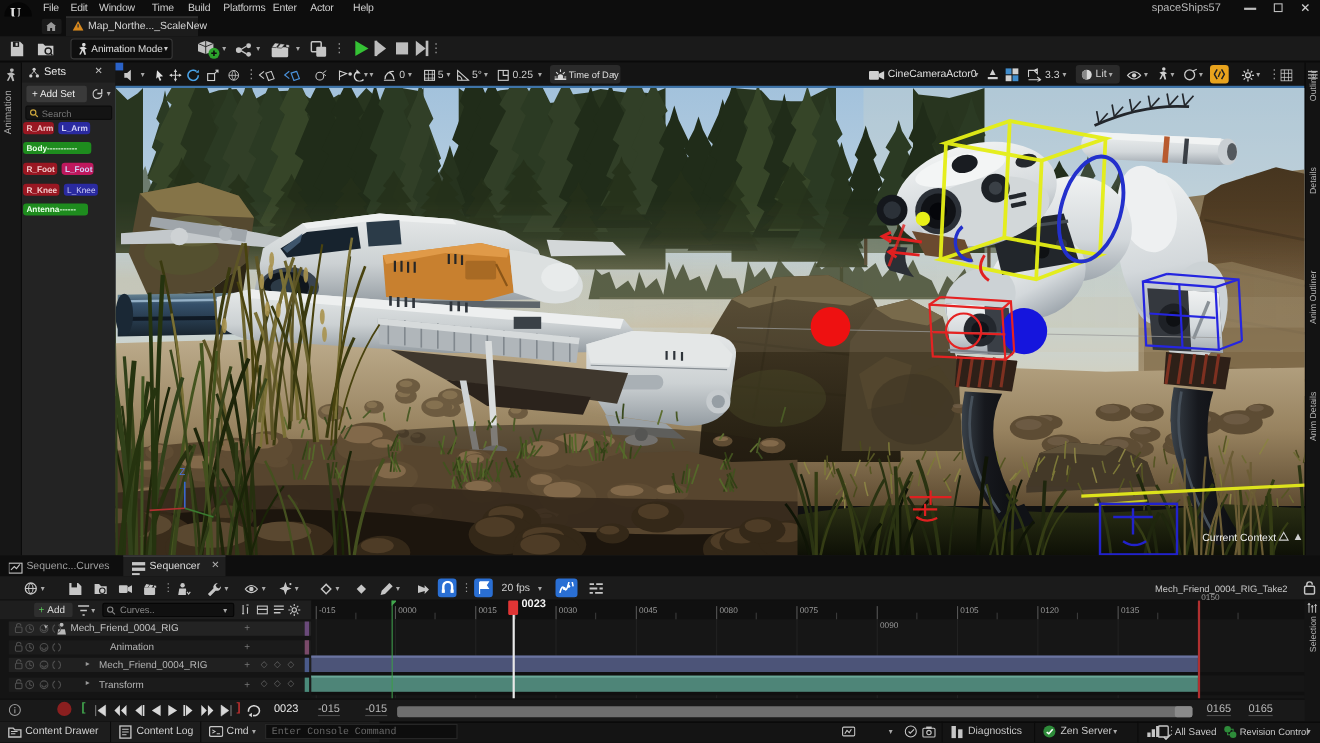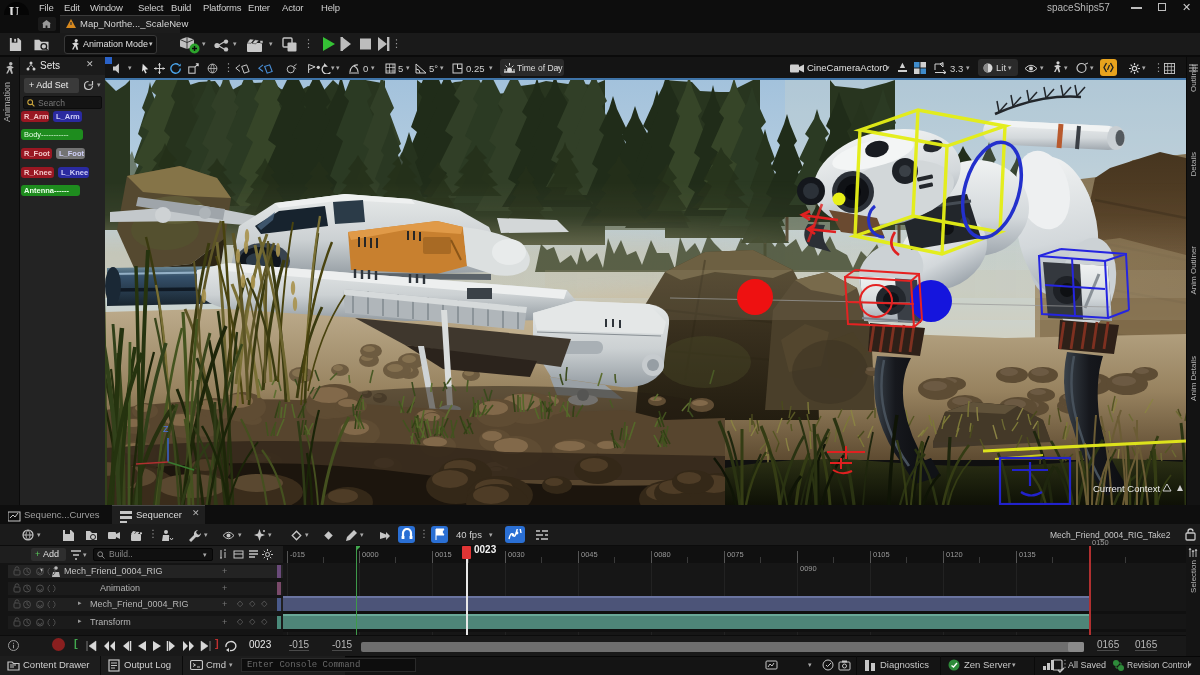--- a/index.html
+++ b/index.html
@@ -4,21 +4,21 @@
 *{margin:0;padding:0;box-sizing:border-box}
 html,body{width:1200px;height:675px;overflow:hidden}
 body{background:#101010;font-family:"Liberation Sans",sans-serif;position:relative;color:#c0c0c0;font-size:11px}
 .a{position:absolute}
 </style></head><body>
 
 <div class="a" style="left:0;top:0;width:1200px;height:15px;background:#0d0d0d"></div>
 <div class="a" style="left:39px;top:2px;font-size:9.5px;letter-spacing:-0.2px;color:#cfcfcf">File</div>
 <div class="a" style="left:64px;top:2px;font-size:9.5px;letter-spacing:-0.2px;color:#cfcfcf">Edit</div>
 <div class="a" style="left:90px;top:2px;font-size:9.5px;letter-spacing:-0.2px;color:#cfcfcf">Window</div>
-<div class="a" style="left:138px;top:2px;font-size:9.5px;letter-spacing:-0.2px;color:#cfcfcf">Select</div>
+<div class="a" style="left:138px;top:2px;font-size:9.5px;letter-spacing:-0.2px;color:#cfcfcf">Time</div>
 <div class="a" style="left:171px;top:2px;font-size:9.5px;letter-spacing:-0.2px;color:#cfcfcf">Build</div>
 <div class="a" style="left:203px;top:2px;font-size:9.5px;letter-spacing:-0.2px;color:#cfcfcf">Platforms</div>
 <div class="a" style="left:248px;top:2px;font-size:9.5px;letter-spacing:-0.2px;color:#cfcfcf">Enter</div>
 <div class="a" style="left:282px;top:2px;font-size:9.5px;letter-spacing:-0.2px;color:#cfcfcf">Actor</div>
 <div class="a" style="left:321px;top:2px;font-size:9.5px;letter-spacing:-0.2px;color:#cfcfcf">Help</div>
 <div class="a" style="left:1047px;top:2px;font-size:10px;color:#b8b8b8">spaceShips57</div>
 <div class="a" style="left:1131px;top:7px;width:11px;height:1.5px;background:#bdbdbd"></div>
 <div class="a" style="left:1158px;top:3px;width:8px;height:8px;border:1.2px solid #bdbdbd"></div>
 <div class="a" style="left:1182px;top:1px;font-size:11px;color:#cfcfcf">✕</div>
 <div class="a" style="left:4px;top:2px;width:25px;height:25px;border-radius:50%;background:#050505"></div>
@@ -114,33 +114,33 @@
     <path d="M5 5l2.4 2.4" stroke="#caa53d" stroke-width="1.1"></path>
   </svg>
 <div class="a" style="left:38px;top:98px;font-size:8.5px;color:#777">Search</div>
 <div class="a" style="left:21px;top:111px;width:28px;height:11px;background:#991722;border-radius:3px">
     <span style="display:block;margin:1px 0 0 3px;font-size:7.5px;font-weight:bold;color:#f2c8c8;white-space:nowrap;overflow:hidden">R_Arm</span>
   </div>
 <div class="a" style="left:53px;top:111px;width:29px;height:11px;background:#2a2aa0;border-radius:3px">
     <span style="display:block;margin:1px 0 0 3px;font-size:7.5px;font-weight:bold;color:#d0d0f8;white-space:nowrap;overflow:hidden">L_Arm</span>
   </div>
 <div class="a" style="left:21px;top:129px;width:62px;height:11px;background:#1e8c1e;border-radius:3px">
-    <span style="display:block;margin:1px 0 0 3px;font-size:7.5px;font-weight:normal;color:#e8ffe8;white-space:nowrap;overflow:hidden">Body-----------</span>
+    <span style="display:block;margin:1px 0 0 3px;font-size:7.5px;font-weight:bold;color:#e8ffe8;white-space:nowrap;overflow:hidden">Body-----------</span>
   </div>
 <div class="a" style="left:21px;top:148px;width:31px;height:11px;background:#991722;border-radius:3px">
     <span style="display:block;margin:1px 0 0 3px;font-size:7.5px;font-weight:bold;color:#f2c8c8;white-space:nowrap;overflow:hidden">R_Foot</span>
   </div>
-<div class="a" style="left:56px;top:148px;width:29px;height:11px;background:#737373;border-radius:3px">
+<div class="a" style="left:56px;top:148px;width:29px;height:11px;background:#be185d;border-radius:3px">
     <span style="display:block;margin:1px 0 0 3px;font-size:7.5px;font-weight:bold;color:#d0d0f8;white-space:nowrap;overflow:hidden">L_Foot</span>
   </div>
 <div class="a" style="left:21px;top:167px;width:33px;height:11px;background:#991722;border-radius:3px">
     <span style="display:block;margin:1px 0 0 3px;font-size:7.5px;font-weight:bold;color:#f2c8c8;white-space:nowrap;overflow:hidden">R_Knee</span>
   </div>
 <div class="a" style="left:58px;top:167px;width:31px;height:11px;background:#2a2aa0;border-radius:3px">
-    <span style="display:block;margin:1px 0 0 3px;font-size:7.5px;font-weight:bold;color:#d0d0f8;white-space:nowrap;overflow:hidden">L_Knee</span>
+    <span style="display:block;margin:1px 0 0 3px;font-size:7.5px;font-weight:normal;color:#d0d0f8;white-space:nowrap;overflow:hidden">L_Knee</span>
   </div>
 <div class="a" style="left:21px;top:185px;width:59px;height:11px;background:#1e8c1e;border-radius:3px">
     <span style="display:block;margin:1px 0 0 3px;font-size:7.5px;font-weight:bold;color:#e8ffe8;white-space:nowrap;overflow:hidden">Antenna------</span>
   </div>
 <div class="a" style="left:105px;top:57px;width:1081px;height:22px;background:#141414"></div>
 <div class="a" style="left:105px;top:78px;width:1081px;height:1.5px;background:#3f74a8"></div>
 <div class="a" style="left:105px;top:57px;width:7px;height:7px;background:#2a62c8"></div>
 <svg class="a" style="left:112px;top:63px" width="13" height="11" viewBox="0 0 15 13">
     <path d="M1 4h3l4-3.5v12L4 9H1z" fill="#c9c9c9"></path>
   </svg>
@@ -1302,21 +1302,21 @@
 <svg class="a" style="left:401px;top:528px" width="12" height="13" viewBox="0 0 12 13">
     <path d="M2 10V5a4 4 0 018 0v5" fill="none" stroke="#fff" stroke-width="2.2"></path>
     <rect x="0.6" y="8" width="2.8" height="3" fill="#fff"></rect>
     <rect x="8.6" y="8" width="2.8" height="3" fill="#fff"></rect>
   </svg>
 <div class="a" style="left:419px;top:528px;font-size:10px;color:#9a9a9a">⋮</div>
 <div class="a" style="left:431px;top:526px;width:17px;height:17px;background:#2a6fd4;border-radius:3px"></div>
 <svg class="a" style="left:434px;top:528px" width="12" height="13" viewBox="0 0 12 13">
     <path d="M2 1v11M2 1h8l-2 3 2 3H2" fill="#fff" stroke="#fff"></path>
   </svg>
-<div class="a" style="left:456px;top:529px;font-size:9.5px;color:#d0d0d0">40 fps</div>
+<div class="a" style="left:456px;top:529px;font-size:9.5px;color:#d0d0d0">20 fps</div>
 <div class="a" style="left:489px;top:531px;font-size:7px;color:#aaa">▾</div>
 <div class="a" style="left:505px;top:526px;width:20px;height:17px;background:#2a6fd4;border-radius:3px"></div>
 <svg class="a" style="left:508px;top:529px" width="14" height="12" viewBox="0 0 14 12">
     <path d="M1 10q2-8 4-4t4-5 4 3" fill="none" stroke="#fff" stroke-width="1.4"></path>
     <circle cx="5" cy="6" r="1.4" fill="#fff"></circle>
     <circle cx="9" cy="4" r="1.4" fill="#fff"></circle>
   </svg>
 <svg class="a" style="left:535px;top:529px" width="14" height="13" viewBox="0 0 14 13">
     <path d="M1 2h4M7 2h6M1 6h7M10 6h3M1 10h3M6 10h7" stroke="#c6c6c6" stroke-width="1.6"></path>
   </svg>
@@ -1332,21 +1332,21 @@
 <div class="a" style="left:43px;top:549px;font-size:9px;color:#e0e0e0">Add</div>
 <svg class="a" style="left:70px;top:550px" width="12" height="11" viewBox="0 0 12 11">
     <path d="M1 1h10M3 5h6M5 9h2" stroke="#c6c6c6" stroke-width="1.4"></path>
   </svg>
 <div class="a" style="left:83px;top:551px;font-size:7px;color:#aaa">▾</div>
 <div class="a" style="left:93px;top:548px;width:120px;height:13px;background:#101010;border-radius:2px;border:1px solid #060606"></div>
 <svg class="a" style="left:97px;top:551px" width="9" height="9" viewBox="0 0 9 9">
     <circle cx="3.2" cy="3.2" r="2.4" fill="none" stroke="#888" stroke-width="1"></circle>
     <path d="M5 5l2.5 2.5" stroke="#888"></path>
   </svg>
-<div class="a" style="left:109px;top:549px;font-size:8.5px;color:#888">Build..</div>
+<div class="a" style="left:109px;top:549px;font-size:8.5px;color:#888">Curves..</div>
 <div class="a" style="left:203px;top:551px;font-size:7px;color:#aaa">▾</div>
 <svg class="a" style="left:219px;top:549px" width="10" height="11" viewBox="0 0 10 11">
     <path d="M2 1v8M1 9h2M6 3v6M5 1h2" stroke="#c6c6c6"></path>
   </svg>
 <svg class="a" style="left:233px;top:549px" width="12" height="11" viewBox="0 0 12 11">
     <rect x="1" y="2" width="9" height="7" fill="none" stroke="#c6c6c6"></rect>
     <path d="M1 5h9" stroke="#c6c6c6"></path>
   </svg>
 <svg class="a" style="left:248px;top:549px" width="12" height="11" viewBox="0 0 12 11">
     <path d="M1 2h9M1 5h9M1 8h6" stroke="#c6c6c6" stroke-width="1.3"></path>
@@ -1544,21 +1544,21 @@
 <svg class="a" style="left:7px;top:659px" width="13" height="13" viewBox="0 0 13 13">
     <path d="M1 3h4l1.5 1.5H12V11H1z" fill="none" stroke="#c6c6c6" stroke-width="1.2"></path>
     <path d="M3 6h6M3 8h4" stroke="#c6c6c6"></path>
   </svg>
 <div class="a" style="left:23px;top:659px;font-size:9.5px;color:#d0d0d0">Content Drawer</div>
 <div class="a" style="left:100px;top:656px;width:1px;height:19px;background:#0a0a0a"></div>
 <svg class="a" style="left:108px;top:659px" width="13" height="13" viewBox="0 0 13 13">
     <rect x="1" y="1" width="10" height="11" fill="none" stroke="#c6c6c6" stroke-width="1.2"></rect>
     <path d="M3 4h6M3 6.5h6M3 9h4" stroke="#c6c6c6"></path>
   </svg>
-<div class="a" style="left:124px;top:659px;font-size:9.5px;color:#d0d0d0">Output Log</div>
+<div class="a" style="left:124px;top:659px;font-size:9.5px;color:#d0d0d0">Content Log</div>
 <div class="a" style="left:182px;top:656px;width:1px;height:19px;background:#0a0a0a"></div>
 <svg class="a" style="left:190px;top:659px" width="13" height="13" viewBox="0 0 13 13">
     <rect x="0.5" y="1.5" width="12" height="9" rx="1.5" fill="none" stroke="#c6c6c6" stroke-width="1.2"></rect>
     <path d="M3 4.5l2.5 1.5L3 7.5M7 8h3" stroke="#c6c6c6" fill="none"></path>
   </svg>
 <div class="a" style="left:206px;top:659px;font-size:9.5px;color:#d0d0d0">Cmd</div>
 <div class="a" style="left:229px;top:661px;font-size:7px;color:#aaa">▾</div>
 <div class="a" style="left:241px;top:658px;width:175px;height:14px;background:#0d0d0d;border:1px solid #2a2a2a"></div>
 <div class="a" style="left:247px;top:660px;font-family:'Liberation Mono',monospace;font-size:9px;color:#686868">Enter Console Command</div>
 <svg class="a" style="left:765px;top:659px" width="13" height="13" viewBox="0 0 13 13">

